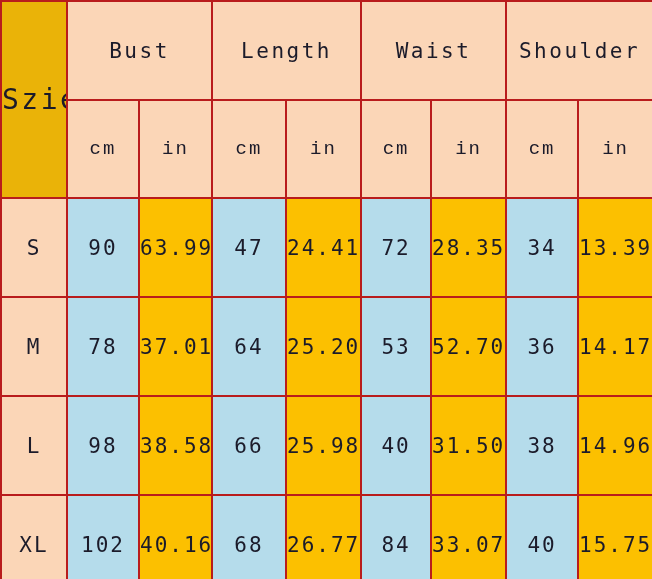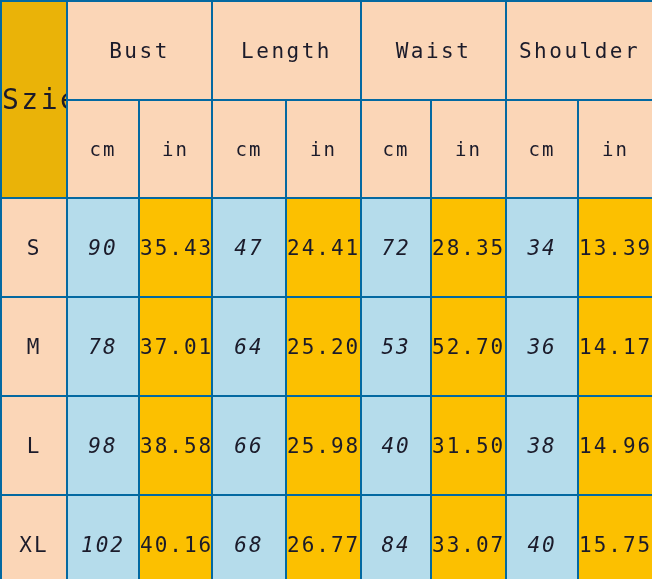--- a/index.html
+++ b/index.html
@@ -18,21 +18,21 @@
   #size-chart {
     border-collapse: collapse;
     table-layout: fixed;
     width: 652px;
     border-top: 2px solid #1b1b1b;
     border-left: 2px solid #1b1b1b;
     border-right: 2px solid #1b1b1b;
   }
 
   #size-chart td {
-    border: 2px solid #0369a1;
+    border: 2px solid #b91c1c;
     text-align: center;
     vertical-align: middle;
     color: #1b1b2a;
     padding: 0;
     overflow: hidden;
     white-space: nowrap;
   }
 
   
   .cw-size  { width: 66px; }
@@ -45,27 +45,27 @@
   .cw-g     { width: 72px; }
   .cw-h     { width: 75px; }
 
   
   .hdr {
     background: #fbd6b7;
     font-size: 21px;
     letter-spacing: 2.5px;
   }
   .hdr-group { height: 97px; }
-  .hdr-unit  { height: 96px; font-size: 19px; letter-spacing: 2px; }
+  .hdr-unit  { height: 96px; font-size: 19px; letter-spacing: 2px; font-family: Liberation Mono, monospace; }
   .hdr-size  { font-size: 28px; letter-spacing: 2.5px; background: #eab308; }
 
   
   .data-row td { height: 97px; font-size: 21px; letter-spacing: 2px; }
   .cell-size { background: #fbd6b7; }
-  .cell-cm   { background: #b5dceb; font-style: italic; }
+  .cell-cm   { background: #b5dceb; }
   .cell-in   { background: #fcc000; }
 </style>
 </head>
 <body>
 
 <table id="size-chart">
   <colgroup>
     <col class="cw-size">
       <col class="cw-a">
       <col class="cw-b">
@@ -91,21 +91,21 @@
       <td class="hdr hdr-unit">in</td>
       <td class="hdr hdr-unit">cm</td>
       <td class="hdr hdr-unit">in</td>
       <td class="hdr hdr-unit">cm</td>
       <td class="hdr hdr-unit">in</td>
     </tr>
 
     <tr class="data-row">
       <td class="cell-size">S</td>
       <td class="cell-cm">90</td>
-      <td class="cell-in">35.43</td>
+      <td class="cell-in">63.99</td>
       <td class="cell-cm">47</td>
       <td class="cell-in">24.41</td>
       <td class="cell-cm">72</td>
       <td class="cell-in">28.35</td>
       <td class="cell-cm">34</td>
       <td class="cell-in">13.39</td>
     </tr>
 
     <tr class="data-row">
       <td class="cell-size">M</td>

